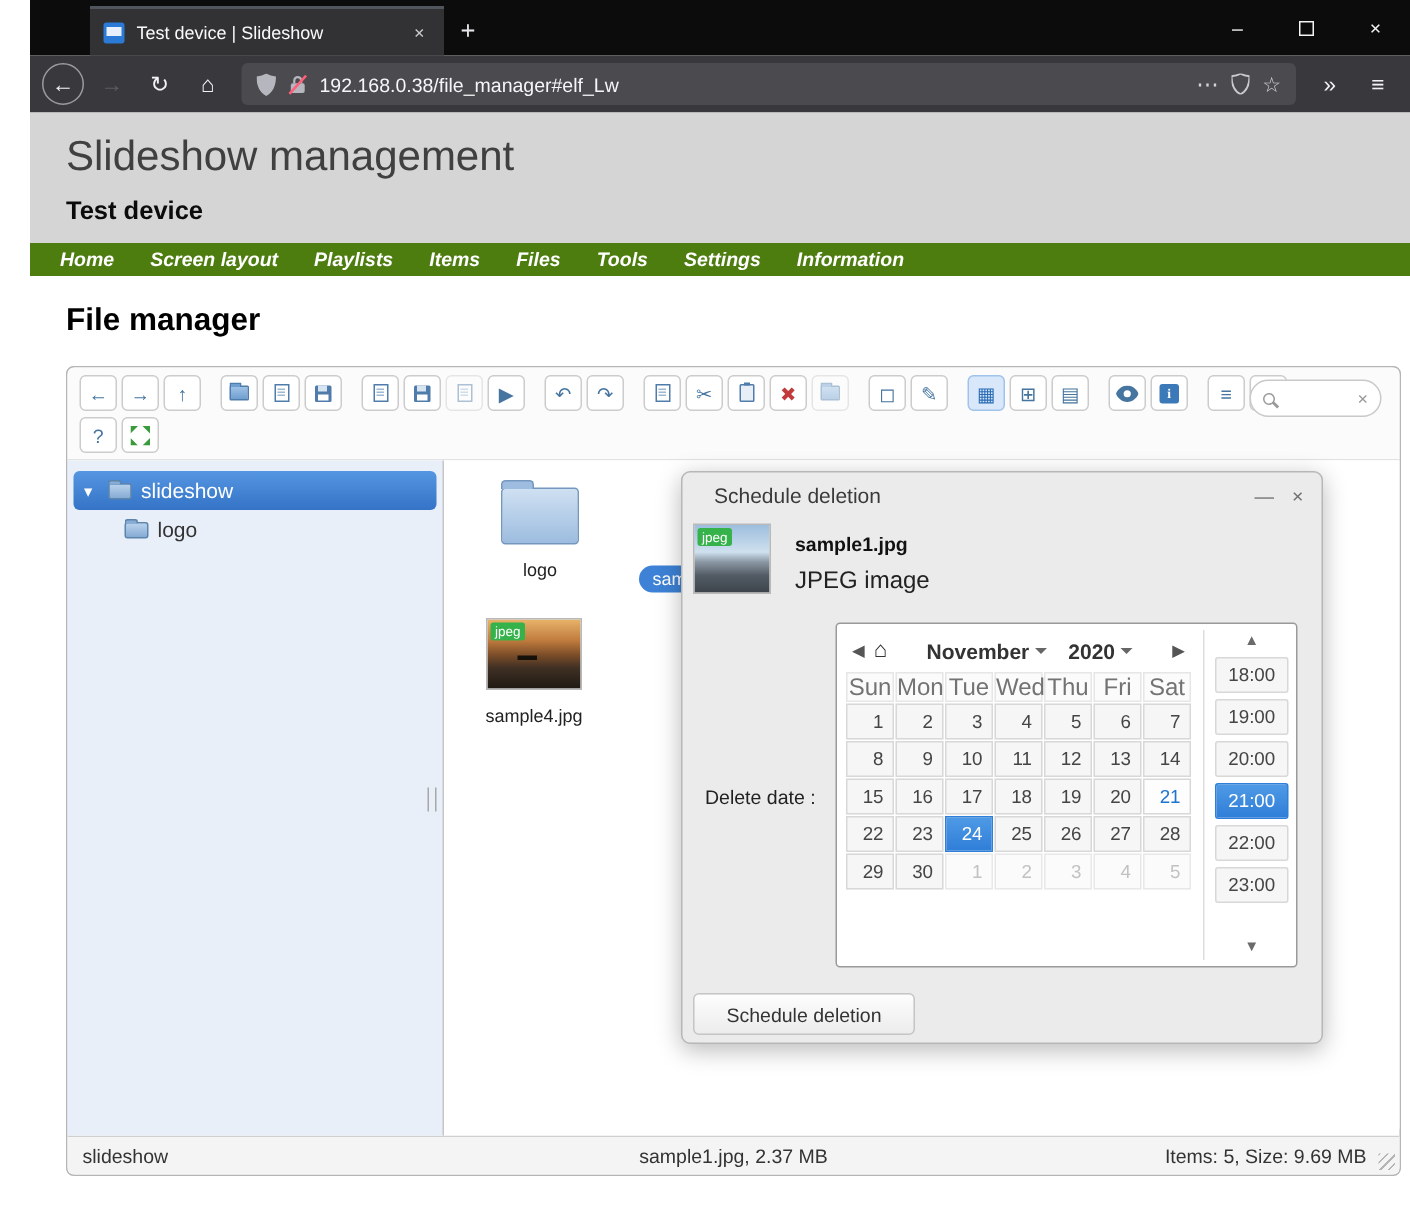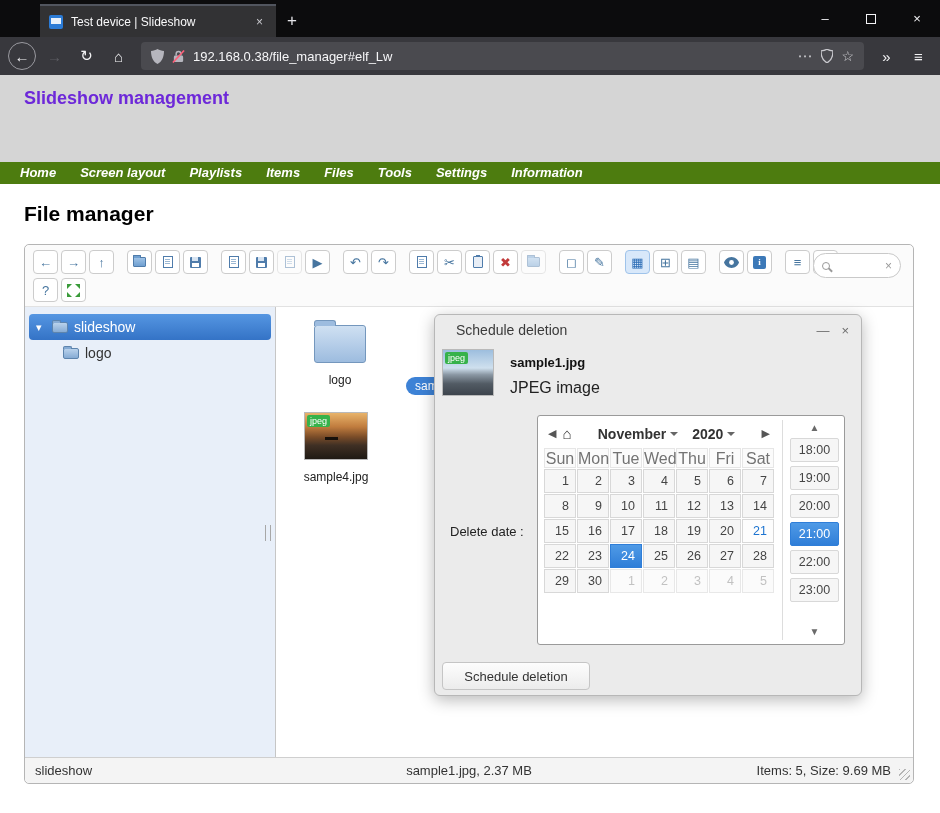--- a/index.html
+++ b/index.html
@@ -1,18 +1,18 @@
 <!DOCTYPE html>
 <html><head>
 <meta charset="utf-8">
 <style>
   * { box-sizing: border-box; margin: 0; padding: 0; }
   html,body { width: 940px; height: 813px; }
   body { font-family: "Liberation Sans", sans-serif; background:#fff; overflow:hidden; }
-  #screen { position:relative; width:940px; height:712px; background:#fff; }
+  #screen { position:relative; width:940px; height:712px; background:#fff;padding-left:20px; }
 
   
   .titlebar { height:37px; background:#0c0c0d; display:flex; align-items:flex-end; color:#f9f9fa; }
   .tab { margin-left:40px; width:236px; height:33px; background:#323234; display:flex; align-items:center;
          gap:8px; padding:0 9px; font-size:12px; border-top:2px solid #51555e; }
   .favicon { width:14px; height:14px; background:#2b7bd6; border-radius:2px; position:relative; flex:none; }
   .favicon::after { content:''; position:absolute; left:2px; top:3px; width:10px; height:6px; background:#e8f1fb; }
   .tab-title { flex:1; white-space:nowrap; overflow:hidden; }
   .tab-close { color:#c9c9ce; font-size:12px; padding:2px 4px; }
   .newtab { width:32px; height:33px; display:flex; align-items:center; justify-content:center; font-size:17px; color:#e6e6ea; }
@@ -27,21 +27,21 @@
   .nav-fwd { color:#5d5d63; }
   .urlbar { flex:1; height:28px; background:#4a4a4f; border-radius:4px; display:flex; align-items:center;
             gap:8px; padding:0 10px; margin:0 4px; font-size:13px; color:#f6f6f8; }
   .url-text { flex:1; white-space:nowrap; overflow:hidden; }
   .url-ico { display:flex; align-items:center; flex:none; }
   .url-dots { font-size:15px; color:#d4d4d8; letter-spacing:1px; }
   .url-star { font-size:14px; color:#d4d4d8; }
 
   
   .site-header { height:87px; background:#d5d5d5; padding:13px 24px 0; position:relative; }
-  .site-title { font-size:18px; font-weight:bold; color:#6d28d9; }
+  .site-title { font-size:28px; font-weight:normal; color:#404040; }
   .site-sub { font-size:17px; font-weight:bold; color:#0b0b0b; margin-top:11px; }
   .userbox { position:absolute; top:3px; right:20px; min-width:160px; background:#dedede;
              border:1px solid #8f8f8f; border-radius:10px; padding:5px 12px 6px; font-size:14px;
              color:#111; text-align:center; }
   .userbox b { font-weight:bold; }
   .logout { display:inline-block; margin-top:2px; text-decoration:underline; color:#111; cursor:pointer; }
 
   .menubar { height:22px; background:#4d7c0f; display:flex; align-items:center; padding:0 8px;font-style:italic; }
   .menu-item { color:#fff; font-weight:bold; font-size:13px; padding:0 12px; line-height:22px; cursor:pointer; white-space:nowrap; }
 
@@ -211,20 +211,21 @@
           </svg>
       </span>
       <span class="url-star">☆</span>
     </div>
     <span class="nav-btn">»</span>
     <span class="nav-btn">≡</span>
   </div>
 
   <div class="site-header">
     <div class="site-title">Slideshow management</div>
+    <div class="site-sub">Test device</div>
   </div>
 
   <div class="menubar">
       <div class="menu-item">Home</div>
       <div class="menu-item">Screen layout</div>
       <div class="menu-item">Playlists</div>
       <div class="menu-item">Items</div>
       <div class="menu-item">Files</div>
       <div class="menu-item">Tools</div>
       <div class="menu-item">Settings</div>

